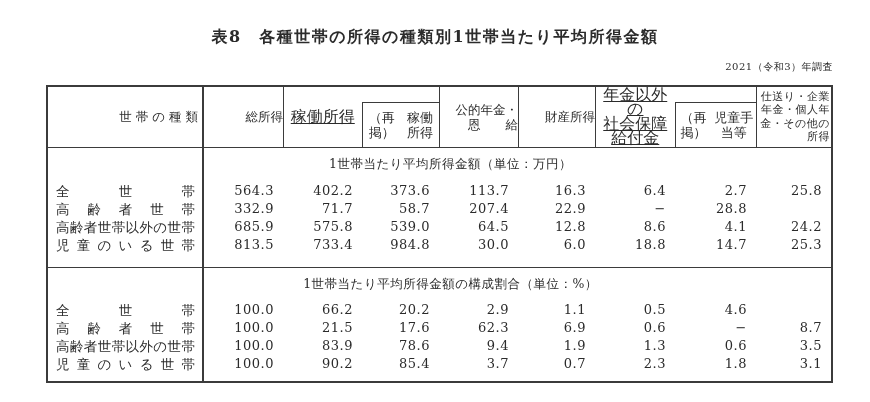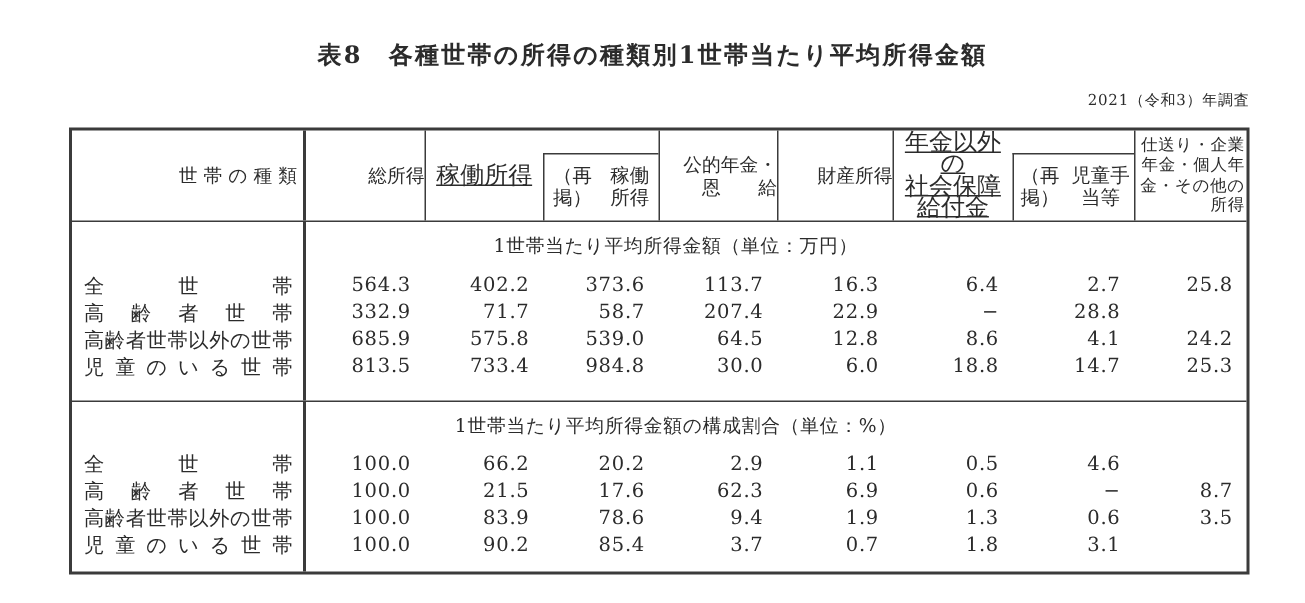--- a/index.html
+++ b/index.html
@@ -210,19 +210,20 @@
         <div class="v">1.3</div>
         <div class="v">0.6</div>
         <div class="v">3.5</div>
       </div>
       <div class="vals">
         <div class="v">100.0</div>
         <div class="v">90.2</div>
         <div class="v">85.4</div>
         <div class="v">3.7</div>
         <div class="v">0.7</div>
+        <div class="v">2.3</div>
         <div class="v">1.8</div>
         <div class="v">3.1</div>
       </div>
     </div>
   </div>
 
 </div>
 
 </body></html>

